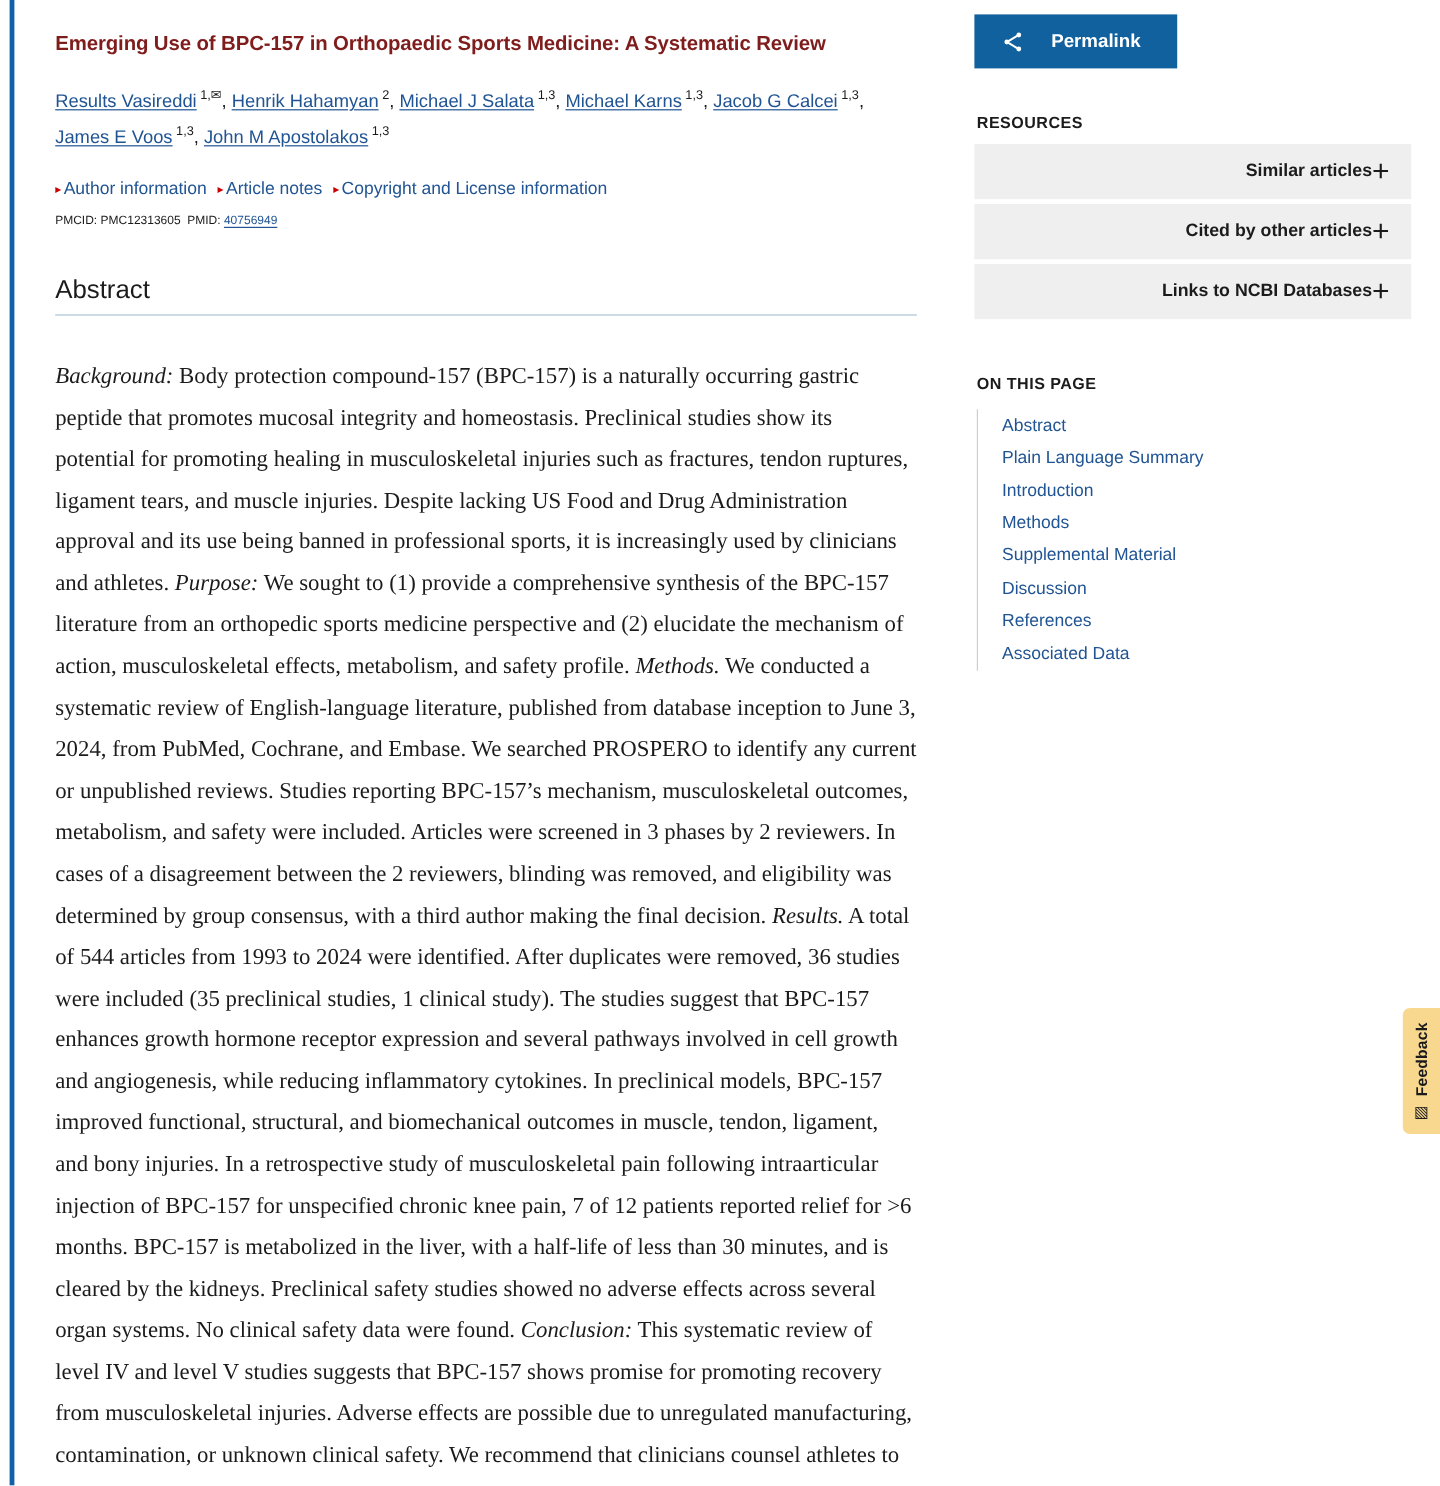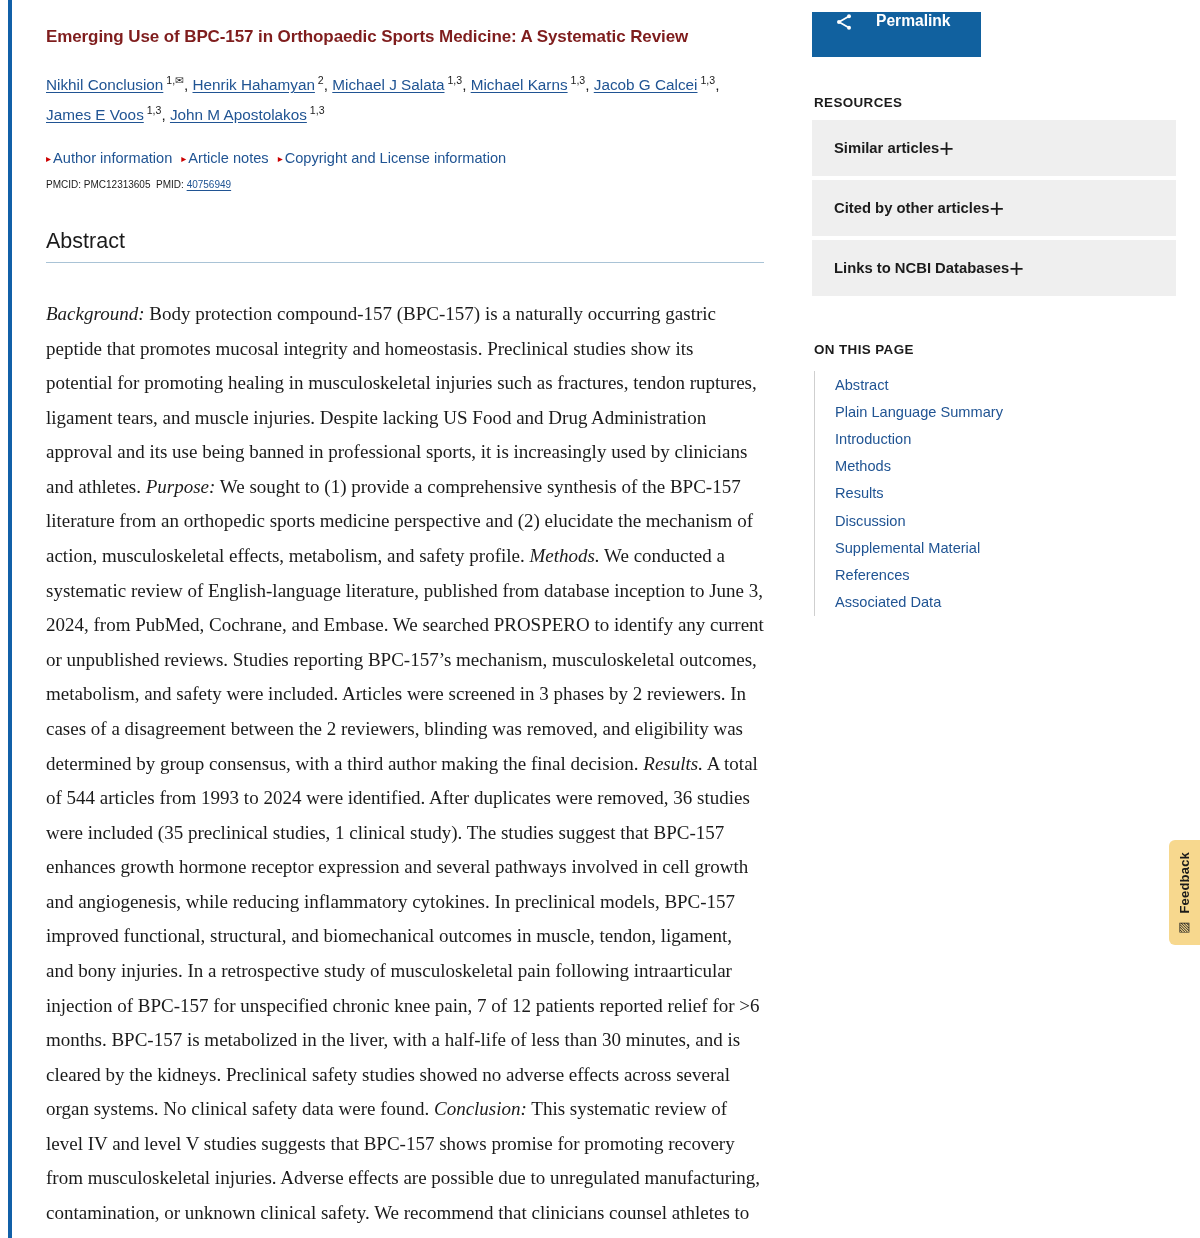--- a/index.html
+++ b/index.html
@@ -111,21 +111,21 @@
     font-size: 19px;
     line-height: 1.82;
     color: #1b1b1b;
     text-align: left;
   }
   .abstract-body em { font-style: italic; }
 
   
   .permalink-btn {
     display: inline-flex;
-    align-items: flex-start;
+    align-items: center;
     gap: 22px;
     background: #11619f;
     color: #ffffff;
     border: none;
     padding: 0 30px 0 22px;
     height: 45px;
     font-size: 15.6px;
     font-weight: 700;
     font-family: "Liberation Sans", sans-serif;
     cursor: pointer;
@@ -134,24 +134,24 @@
   .share-icon svg { display: block; }
   .sb-heading {
     font-size: 13.4px;
     font-weight: 700;
     letter-spacing: 0.4px;
     color: #1b1b1b;
     margin: 38px 0 10px 2px;
   }
   .accordion-item {
     background: #efefef;
-    height: 56px;
+    height: 46px;
     display: flex;
     align-items: center;
-    justify-content: flex-start;
+    justify-content: flex-end;
     padding: 0 18px 0 22px;
     margin-bottom: 4px;
     cursor: pointer;
   }
   .accordion-item .lbl {
     font-size: 14.8px;
     font-weight: 700;
     color: #1b1b1b;
   }
   .accordion-item .plus {
@@ -208,21 +208,21 @@
 <body>
 
 <div class="left-rail"></div>
 
 <div class="page">
 
   <div class="main-col">
 
     <h1 class="article-title">Emerging Use of BPC-157 in Orthopaedic Sports Medicine: A Systematic Review</h1>
 
-    <div class="authors"><a href="#">Nikhil Conclusion</a><sup> 1,✉</sup>, <a href="#">Henrik Hahamyan</a><sup> 2</sup>, <a href="#">Michael J Salata</a><sup> 1,3</sup>, <a href="#">Michael Karns</a><sup> 1,3</sup>, <a href="#">Jacob G Calcei</a><sup> 1,3</sup>, <a href="#">James E Voos</a><sup> 1,3</sup>, <a href="#">John M Apostolakos</a><sup> 1,3</sup></div>
+    <div class="authors"><a href="#">Results Vasireddi</a><sup> 1,✉</sup>, <a href="#">Henrik Hahamyan</a><sup> 2</sup>, <a href="#">Michael J Salata</a><sup> 1,3</sup>, <a href="#">Michael Karns</a><sup> 1,3</sup>, <a href="#">Jacob G Calcei</a><sup> 1,3</sup>, <a href="#">James E Voos</a><sup> 1,3</sup>, <a href="#">John M Apostolakos</a><sup> 1,3</sup></div>
 
     <div class="meta-links"><span class="ml"><span class="tri">▸</span><a href="#">Author information</a></span><span class="ml"><span class="tri">▸</span><a href="#">Article notes</a></span><span class="ml"><span class="tri">▸</span><a href="#">Copyright and License information</a></span></div>
 
     <div class="ids">
       <span>PMCID:</span>
       <span>PMC12313605</span>
       &nbsp;<span>PMID:</span>
       <a href="#">40756949</a>
     </div>
 
@@ -264,23 +264,22 @@
         </div>
       </div>
 
     <div class="sb-heading on-this-page">ON THIS PAGE</div>
 
     <nav class="toc" id="toc-list">
         <a href="#">Abstract</a>
         <a href="#">Plain Language Summary</a>
         <a href="#">Introduction</a>
         <a href="#">Methods</a>
-        <a href="#">Results</a>
+        <a href="#">Supplemental Material</a>
         <a href="#">Discussion</a>
-        <a href="#">Supplemental Material</a>
         <a href="#">References</a>
         <a href="#">Associated Data</a>
       </nav>
 
   </div>
 </div>
 
 <div class="feedback-tab">
   <span class="fb-label">Feedback</span>
   <span class="fb-icon">▧</span>

